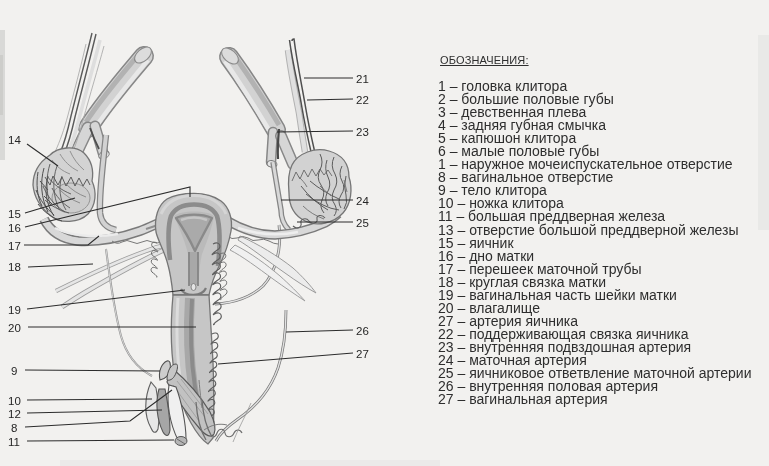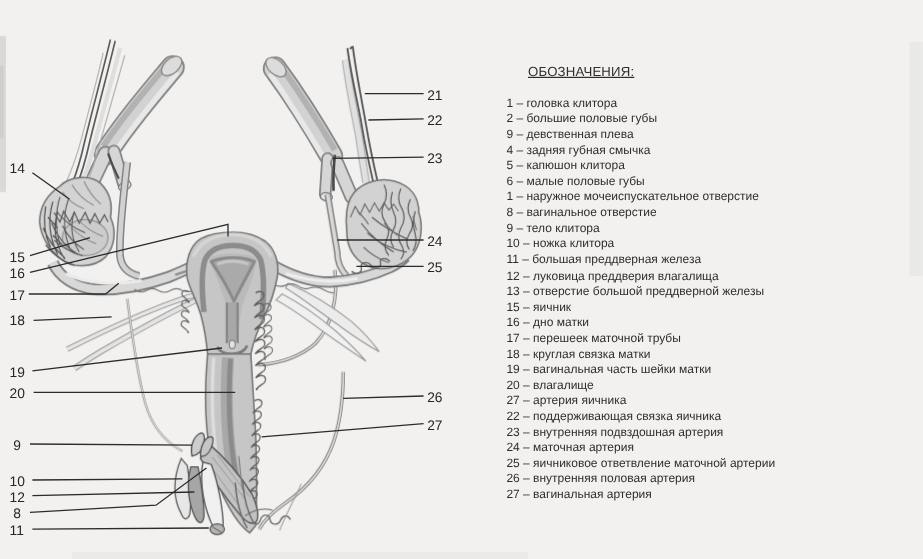--- a/index.html
+++ b/index.html
@@ -1,17 +1,17 @@
 <!DOCTYPE html>
 <html><head>
 <meta charset="utf-8">
 <style>
 html,body{margin:0;padding:0;}
 body{width:769px;height:466px;position:relative;background:#f2f1ef;font-family:"Liberation Sans",sans-serif;overflow:hidden;}
-#legend{position:absolute;left:422px;top:80px;font-size:10px;line-height:13.05px;color:#2e2e2e;white-space:nowrap;}
+#legend{position:absolute;left:438px;top:80px;font-size:14px;line-height:13.05px;color:#2e2e2e;white-space:nowrap;}
 #title{position:absolute;left:440px;top:54px;font-size:11px;color:#2e2e2e;letter-spacing:0.15px;text-decoration:underline;}
 svg{position:absolute;left:0;top:0;}
 </style>
 </head>
 <body>
 <svg width="769" height="466" viewBox="0 0 769 466">
 <defs>
 <filter id="soft" x="-5%" y="-5%" width="110%" height="110%">
         <feGaussianBlur stdDeviation="0.5"></feGaussianBlur>
       </filter>
@@ -188,30 +188,29 @@
 <text x="356" y="227">25</text>
 <text x="356" y="335">26</text>
 <text x="356" y="358">27</text>
 </g>
 </svg>
 
 <div id="title">ОБОЗНАЧЕНИЯ:</div>
 <div id="legend">
 <div>1 – головка клитора</div>
 <div>2 – большие половые губы</div>
-<div>9 – девственная плева</div>
+<div>3 – девственная плева</div>
 <div>4 – задняя губная смычка</div>
 <div>5 – капюшон клитора</div>
 <div>6 – малые половые губы</div>
 <div>1 – наружное мочеиспускательное отверстие</div>
 <div>8 – вагинальное отверстие</div>
 <div>9 – тело клитора</div>
 <div>10 – ножка клитора</div>
 <div>11 – большая преддверная железа</div>
-<div>12 – луковица преддверия влагалища</div>
 <div>13 – отверстие большой преддверной железы</div>
 <div>15 – яичник</div>
 <div>16 – дно матки</div>
 <div>17 – перешеек маточной трубы</div>
 <div>18 – круглая связка матки</div>
 <div>19 – вагинальная часть шейки матки</div>
 <div>20 – влагалище</div>
 <div>27 – артерия яичника</div>
 <div>22 – поддерживающая связка яичника</div>
 <div>23 – внутренняя подвздошная артерия</div>

